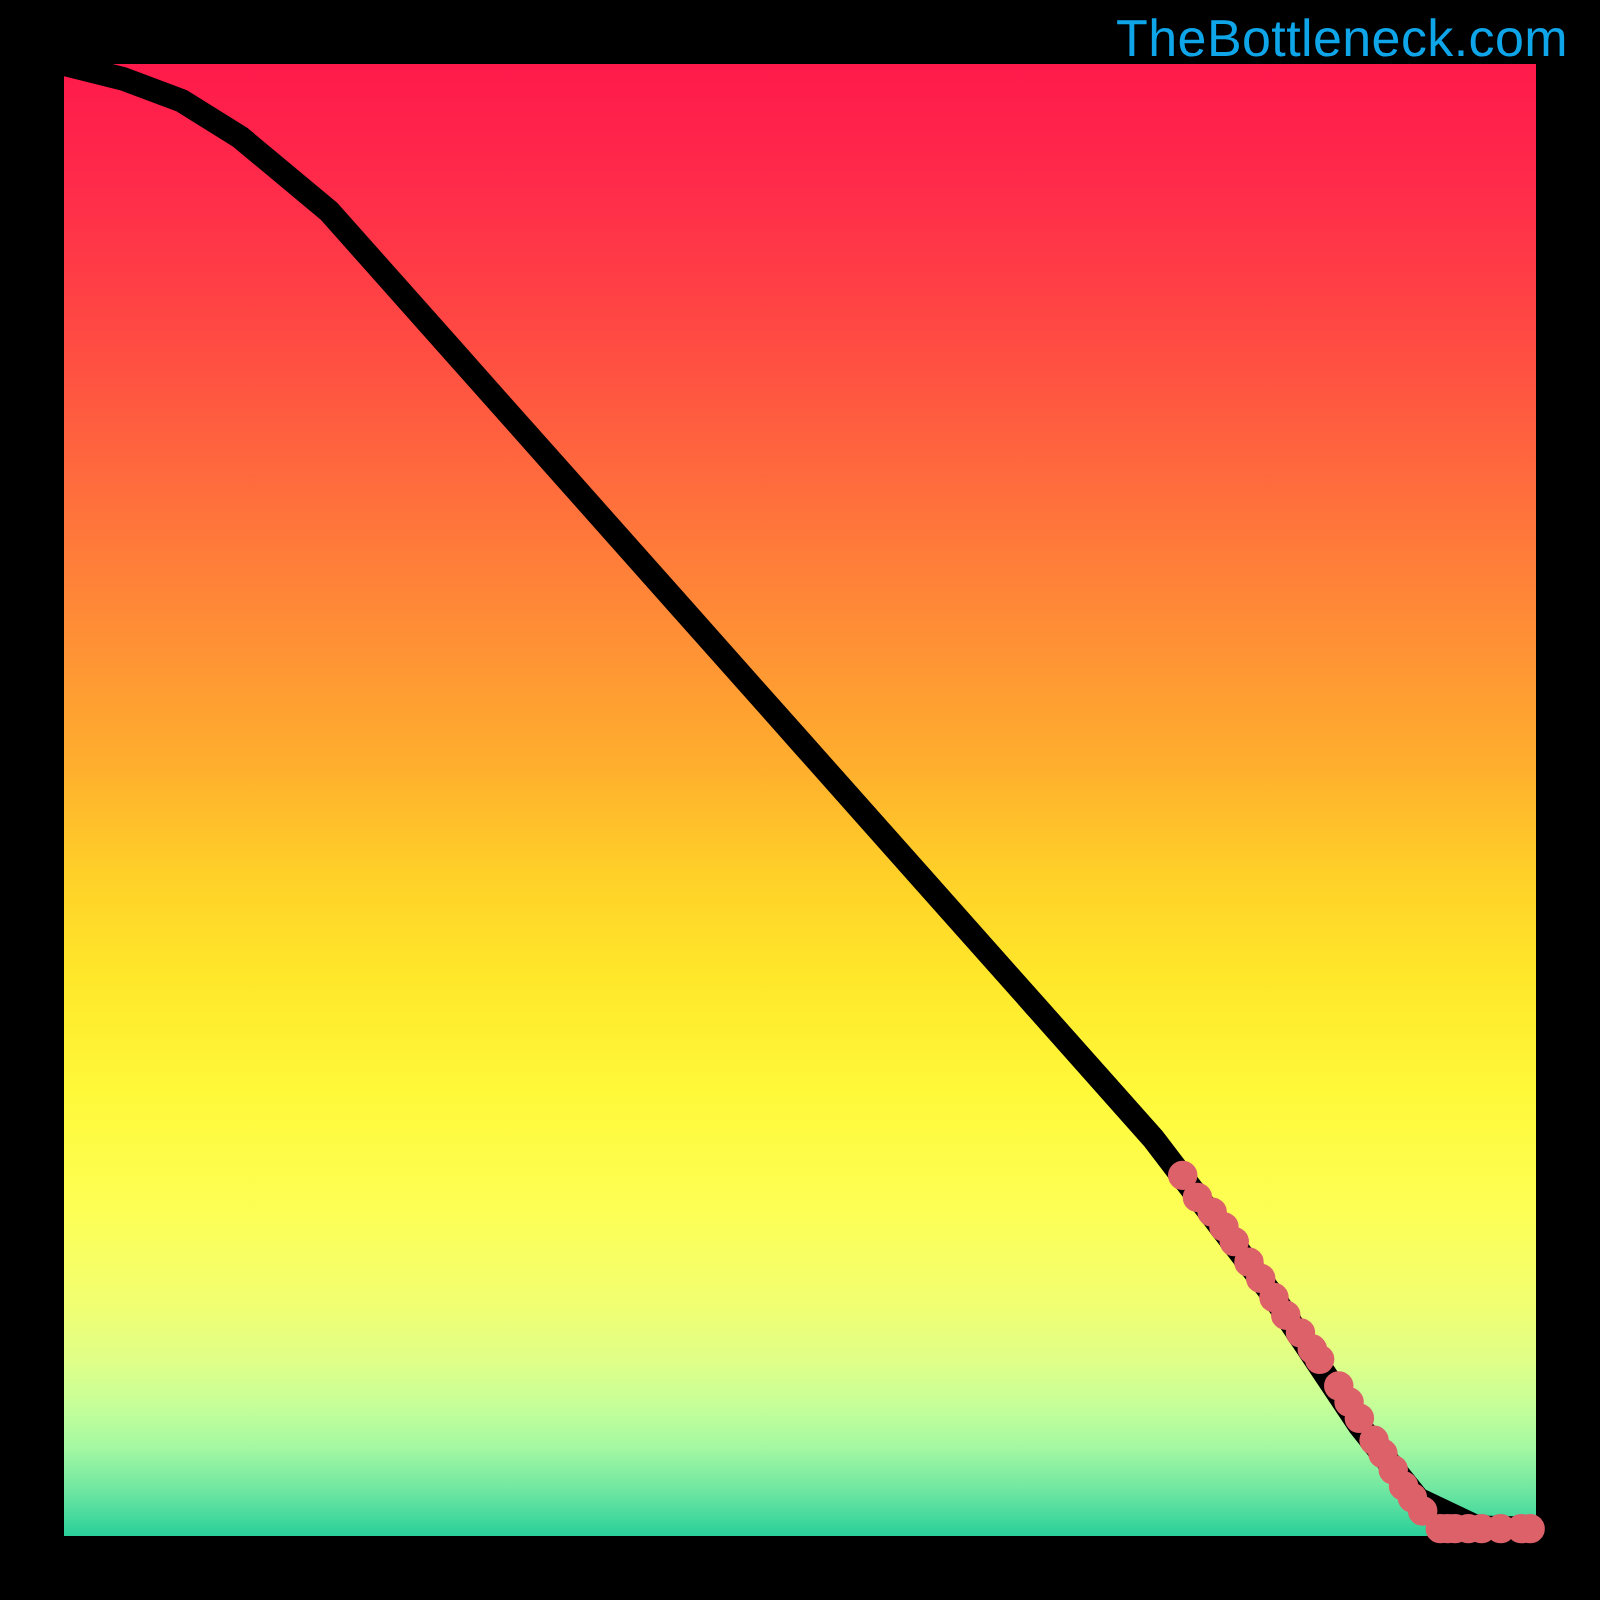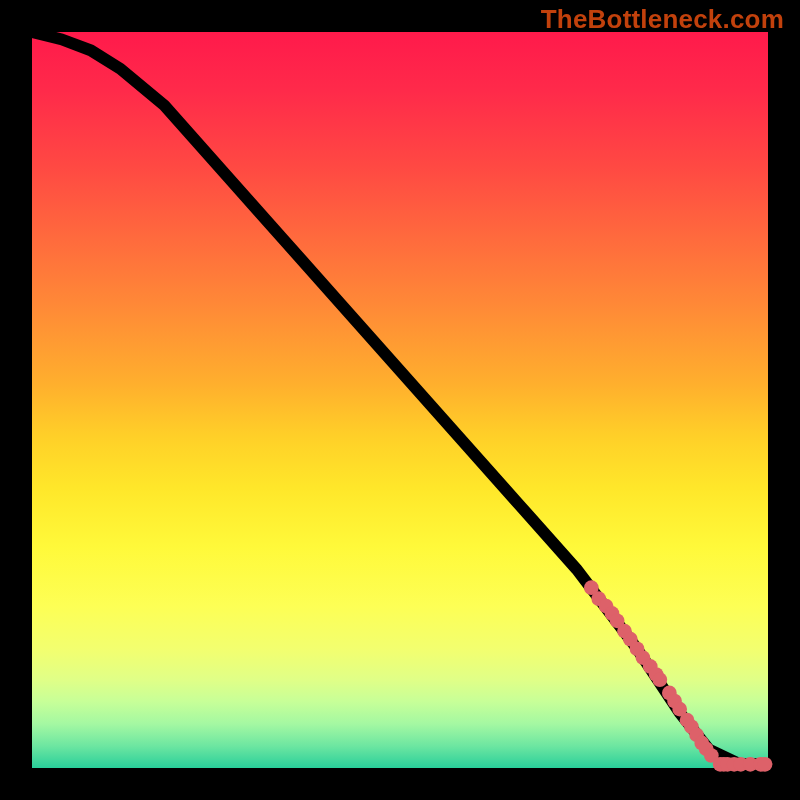--- a/index.html
+++ b/index.html
@@ -15,22 +15,22 @@
     position: relative;
     width: 800px;
     height: 800px;
     background: #000;
   }
   .watermark {
     position: absolute;
     top: 4px;
     right: 16px;
     font-size: 26px;
-    font-weight: 700;
-    color: #c2410c;
+    font-weight: 400;
+    color: #0ea5e9;
     letter-spacing: 0.2px;
     z-index: 5;
   }
   .plot {
     position: absolute;
     left: 32px;
     top: 32px;
     width: 736px;
     height: 736px;
     

